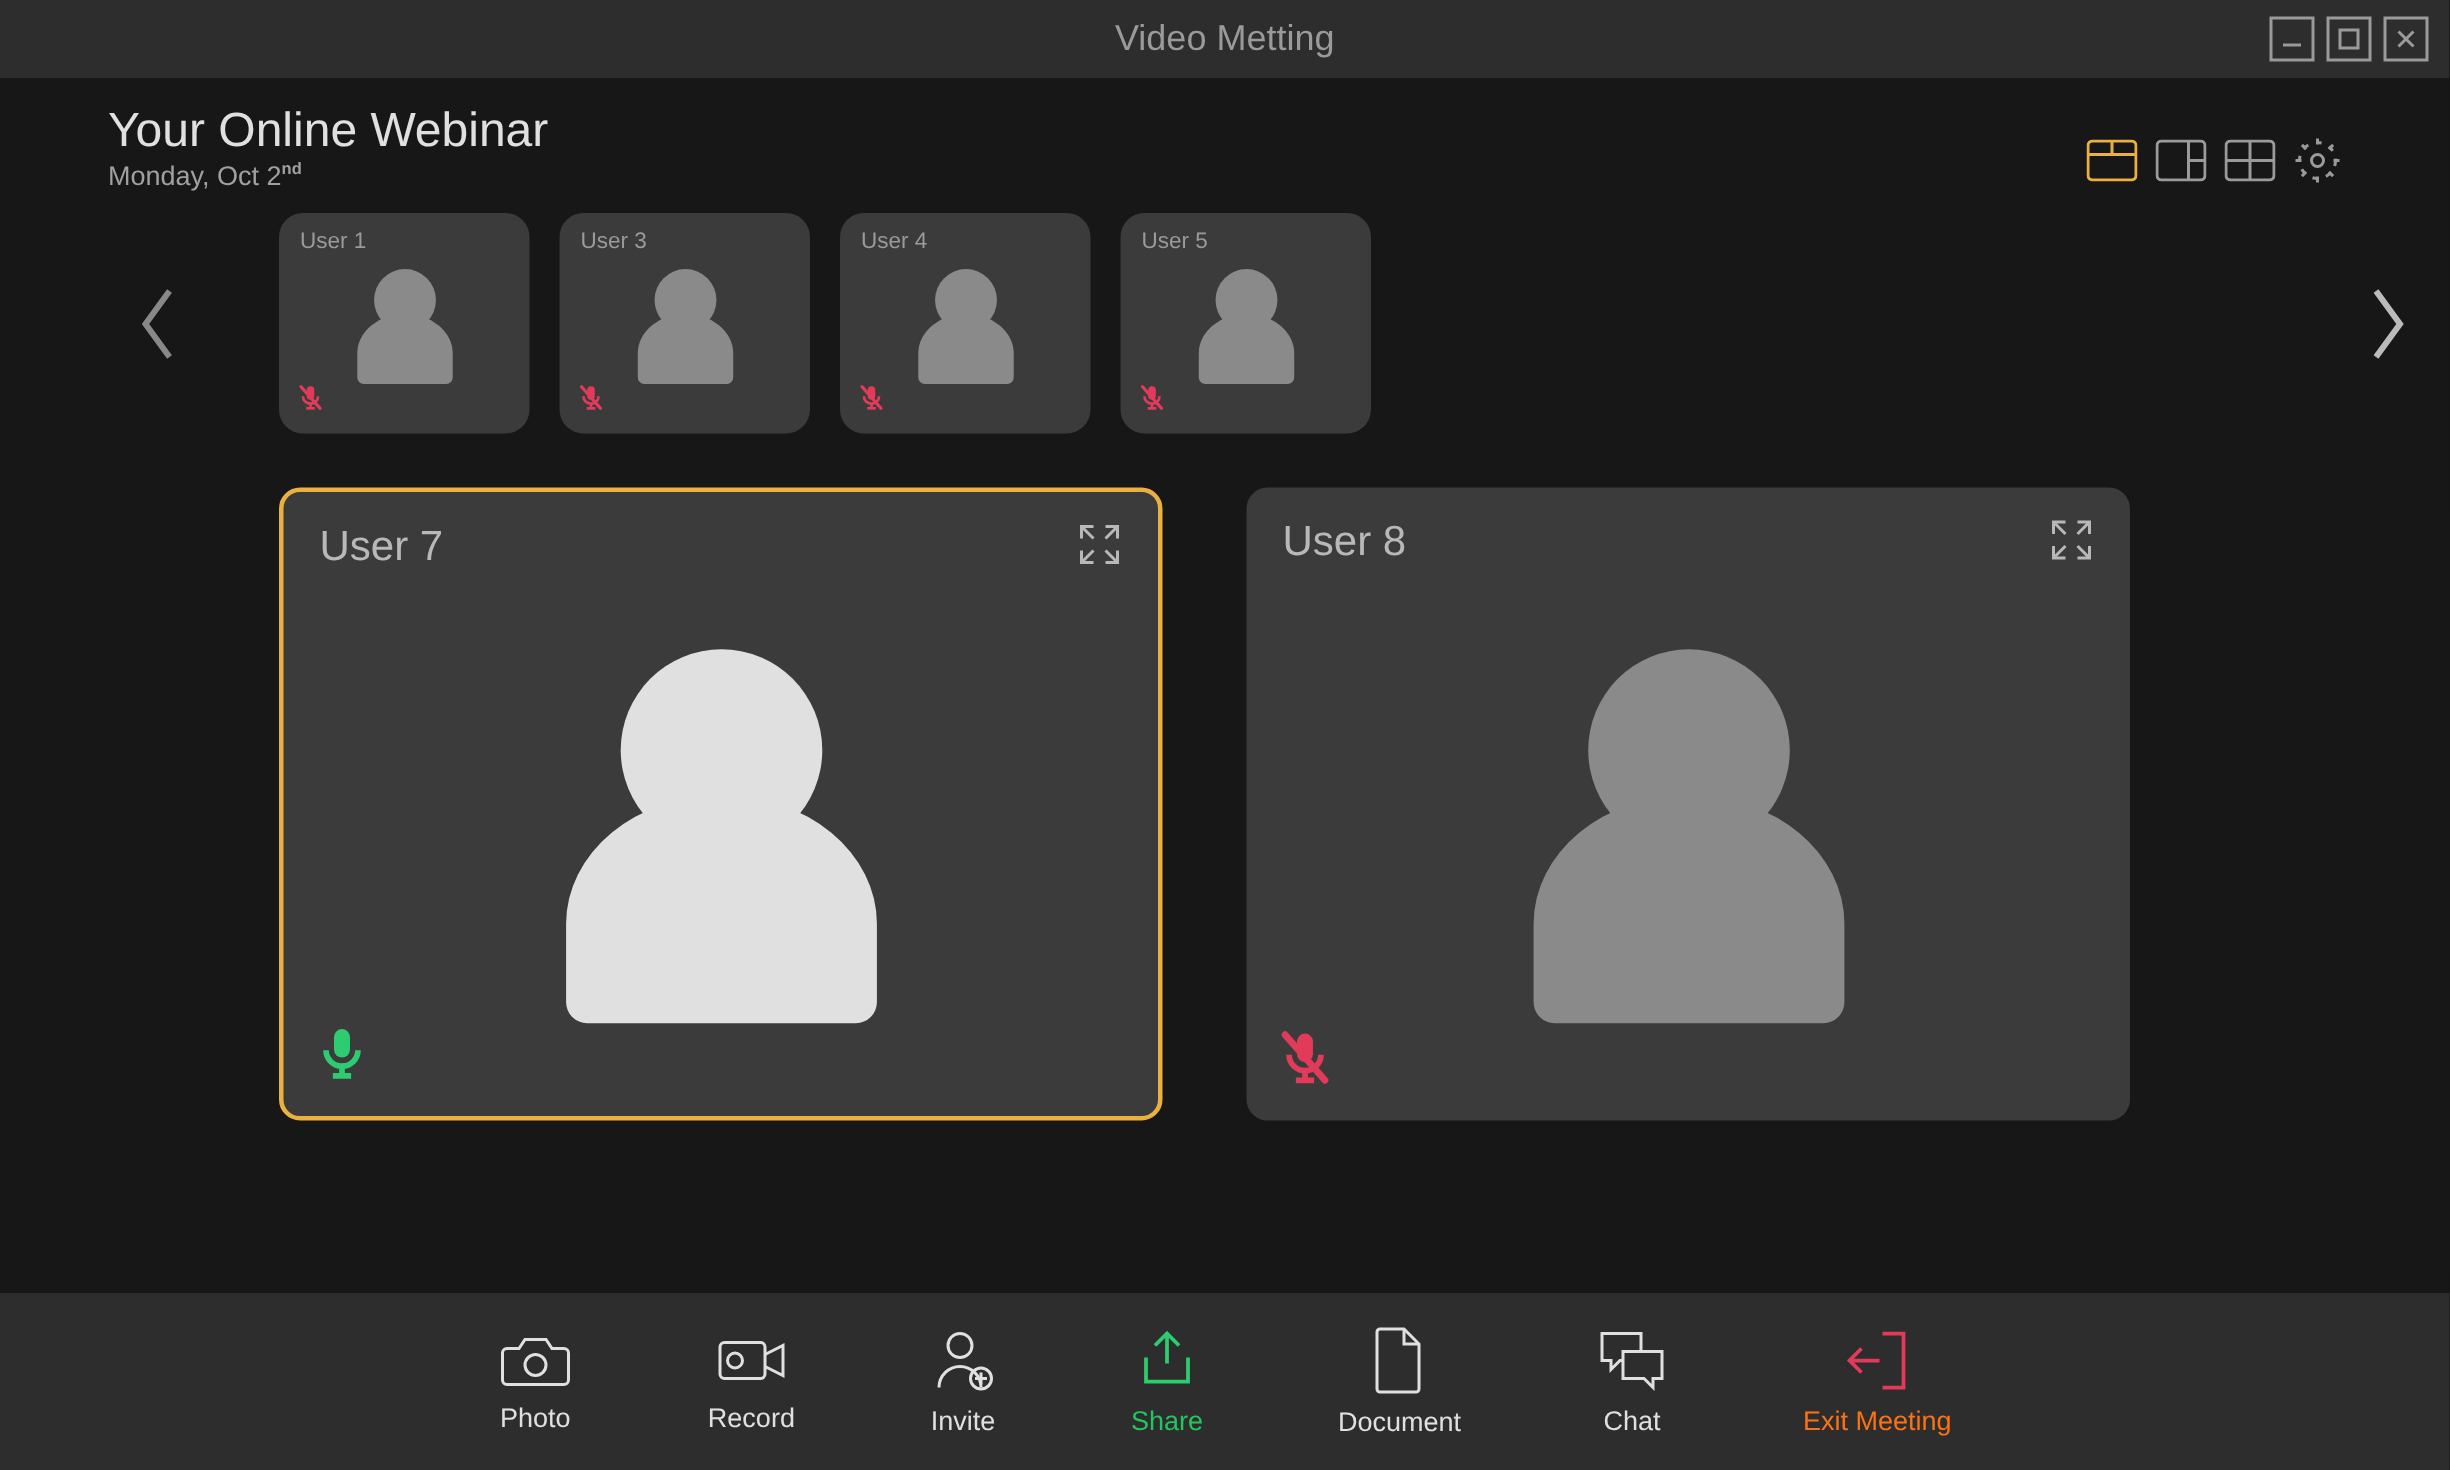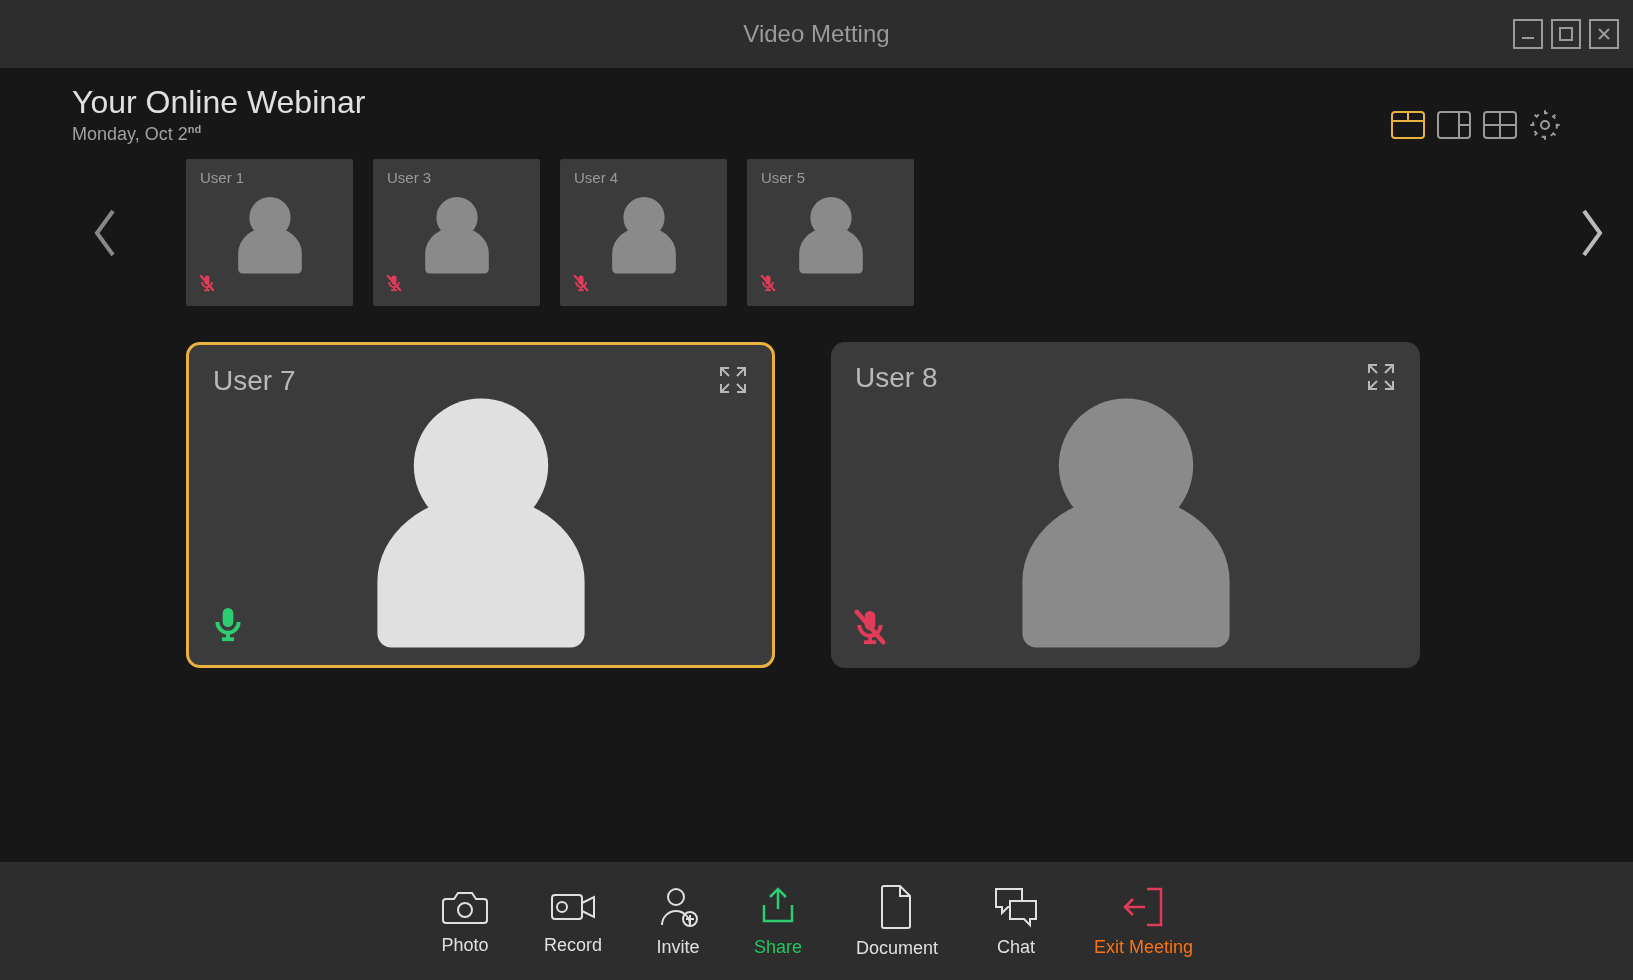--- a/index.html
+++ b/index.html
@@ -6,21 +6,21 @@
   body {
     width: 1633px;
     height: 980px;
     background: #171717;
     font-family: -apple-system, Helvetica, Arial, sans-serif;
     color: #b8b8b8;
     overflow: hidden;
     transform-origin: top left;
   }
   .titlebar {
-    height: 68px;
+    height: 52px;
     background: #2d2d2d;
     display: flex;
     align-items: center;
     justify-content: center;
     position: relative;
   }
   .titlebar-title { font-size: 24px; color: #9a9a9a; }
   .win-controls {
     position: absolute;
     right: 14px;
@@ -59,38 +59,38 @@
     cursor: pointer;
     position: absolute;
     top: 0; bottom: 0;
   }
   .scroll-arrow.left { left: 72px; }
   .scroll-arrow.right { right: 8px; }
   .thumbs { display: flex; gap: 20px; margin-left: 114px; }
   .thumb {
     width: 167px; height: 147px;
     background: #3b3b3b;
-    border-radius: 2px;
+    border-radius: 16px;
     position: relative;
     cursor: pointer;
   }
   .thumb-label {
     position: absolute; top: 10px; left: 14px;
     font-size: 15px; color: #9a9a9a;
   }
   .thumb-avatar {
     position: absolute; left: 50%; top: 52%; transform: translate(-50%,-50%);
   }
   .thumb-mic {
     position: absolute; left: 12px; bottom: 10px;
   }
 
   .main-row { display: flex; gap: 56px; margin-top: 36px; margin-left: 114px;}
   .main-tile {
-    width: 589px; height: 326px;
+    width: 589px; height: 422px;
     background: #3b3b3b;
     border-radius: 14px;
     position: relative;
   }
   .main-tile.active { border: 3px solid #eab141; }
   .main-tile .tile-label {
     position: absolute; top: 20px; left: 24px;
     font-size: 28px; color: #b8b8b8;
   }
   .main-tile .expand {
@@ -104,21 +104,21 @@
   }
 
   .toolbar {
     position: absolute;
     bottom: 0; left: 0; right: 0;
     height: 118px;
     background: #2d2d2d;
     display: flex;
     justify-content: center;
     align-items: center;
-    gap: 54px;
+    gap: 90px;
   }
   .tool-item {
     display: flex; flex-direction: column; align-items: center; gap: 8px;
     cursor: pointer;
     color: #e0e0e0;
     font-size: 18px;
   }
 </style>
 </head>
 <body>

